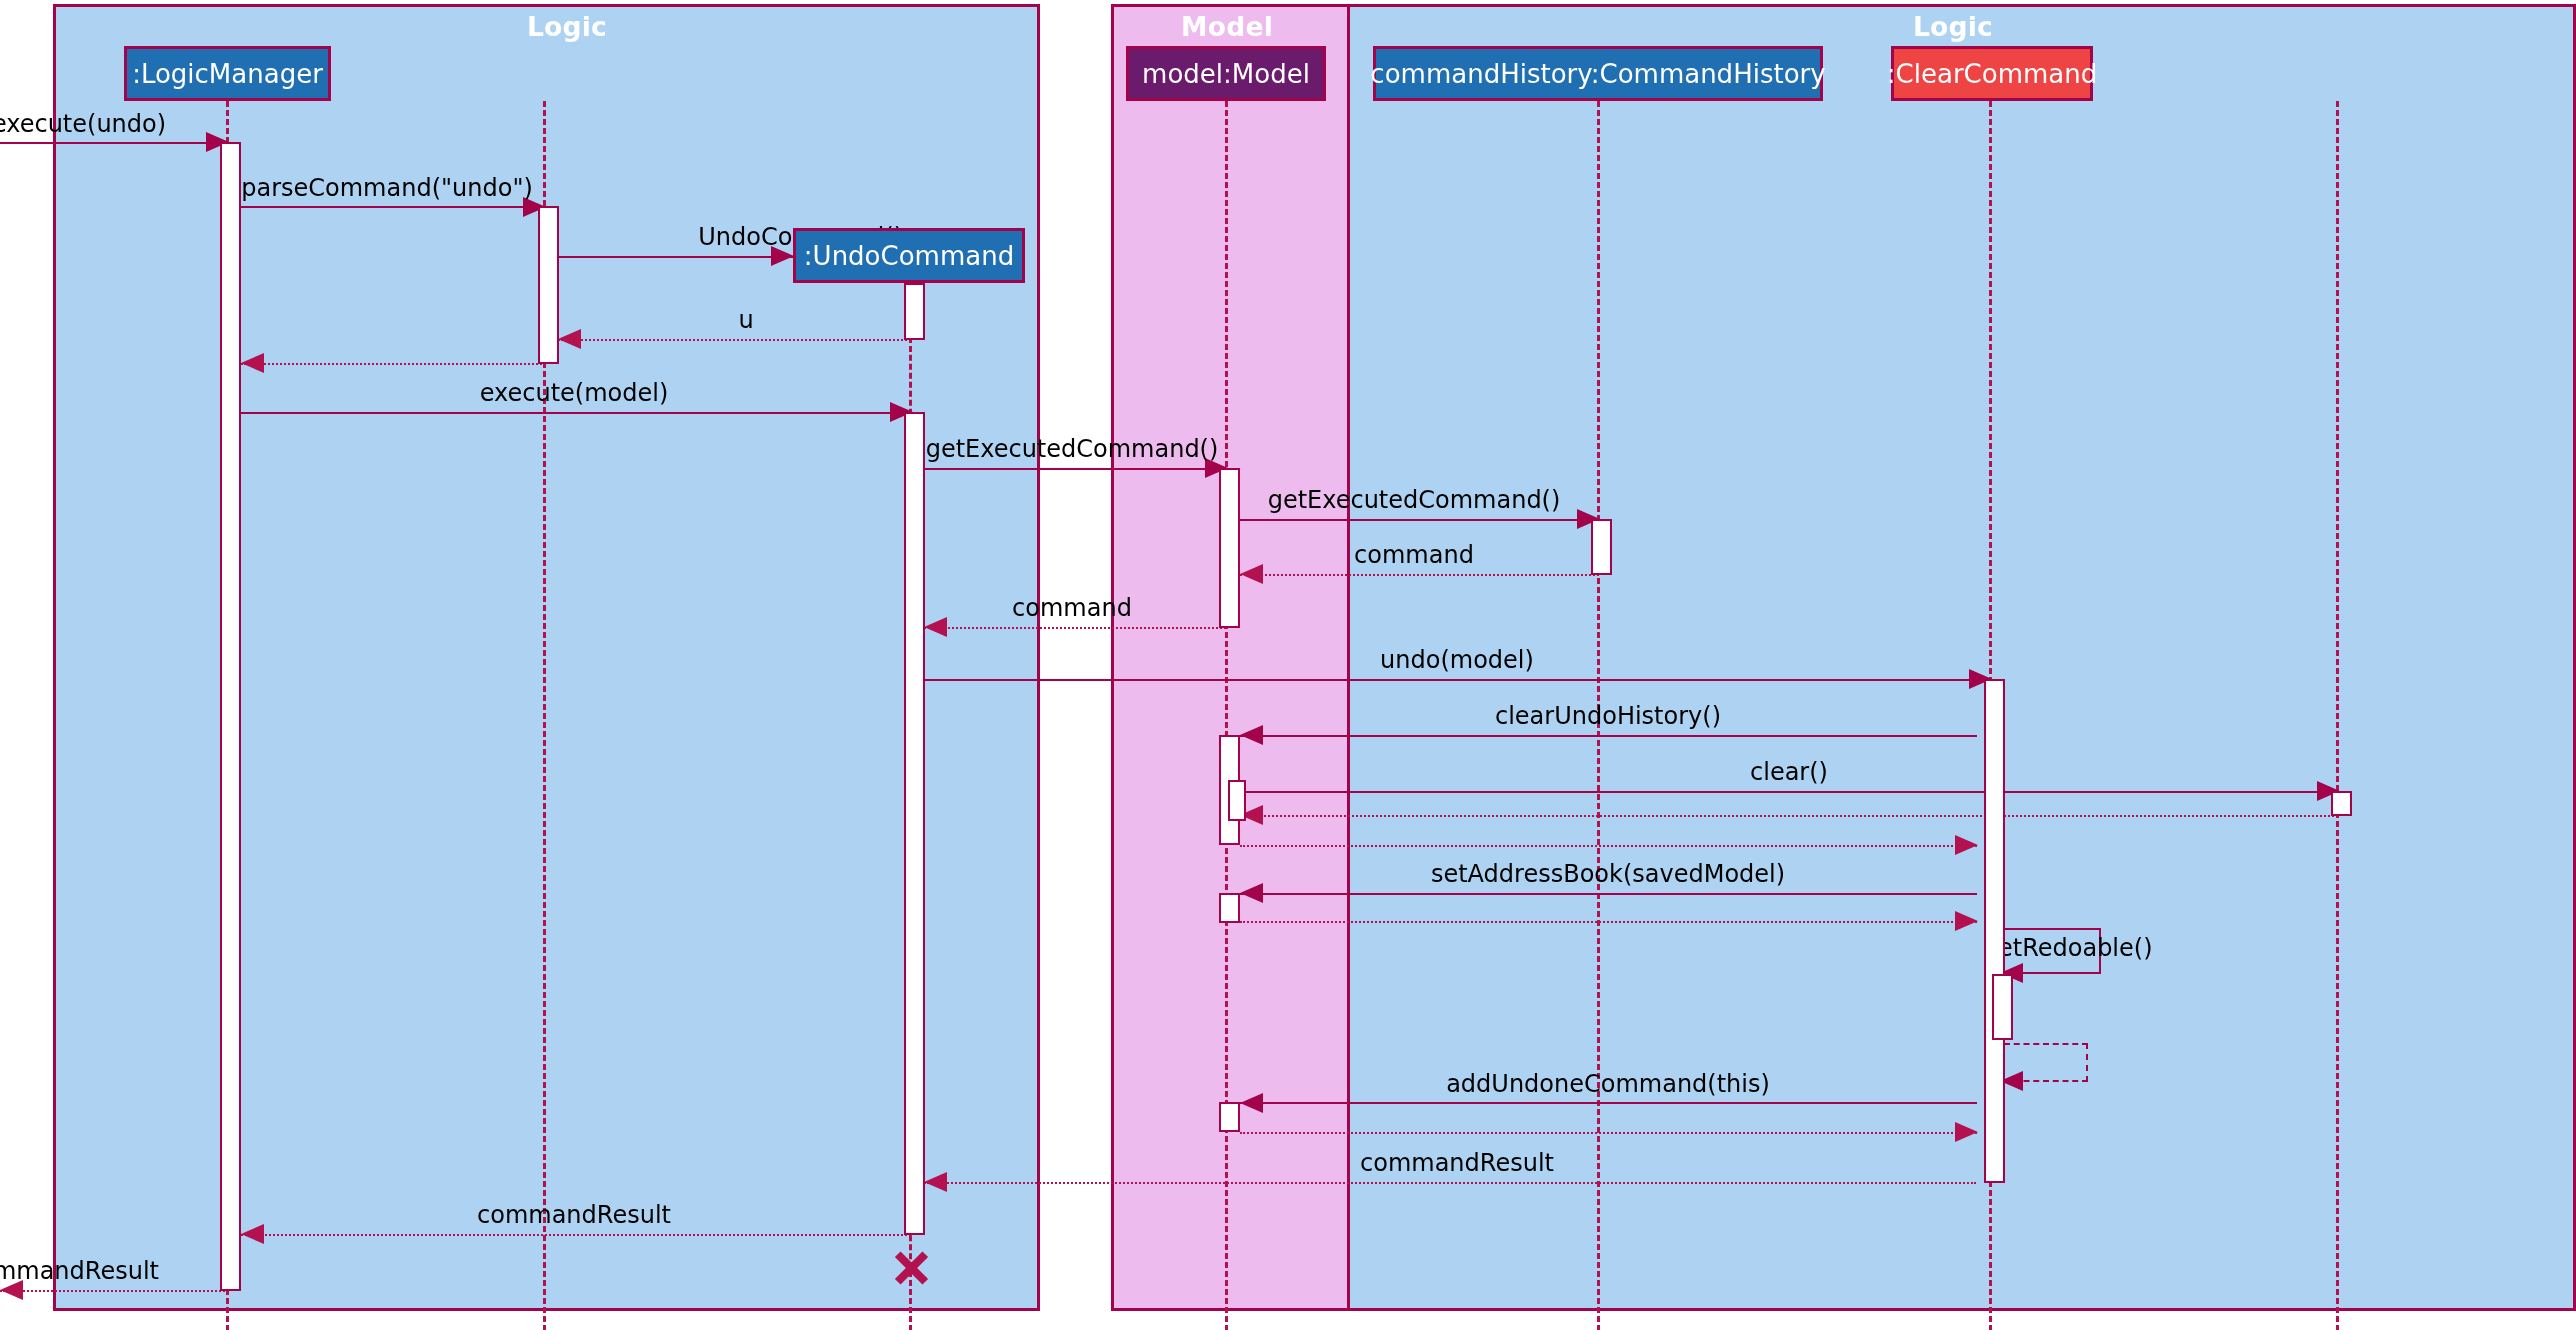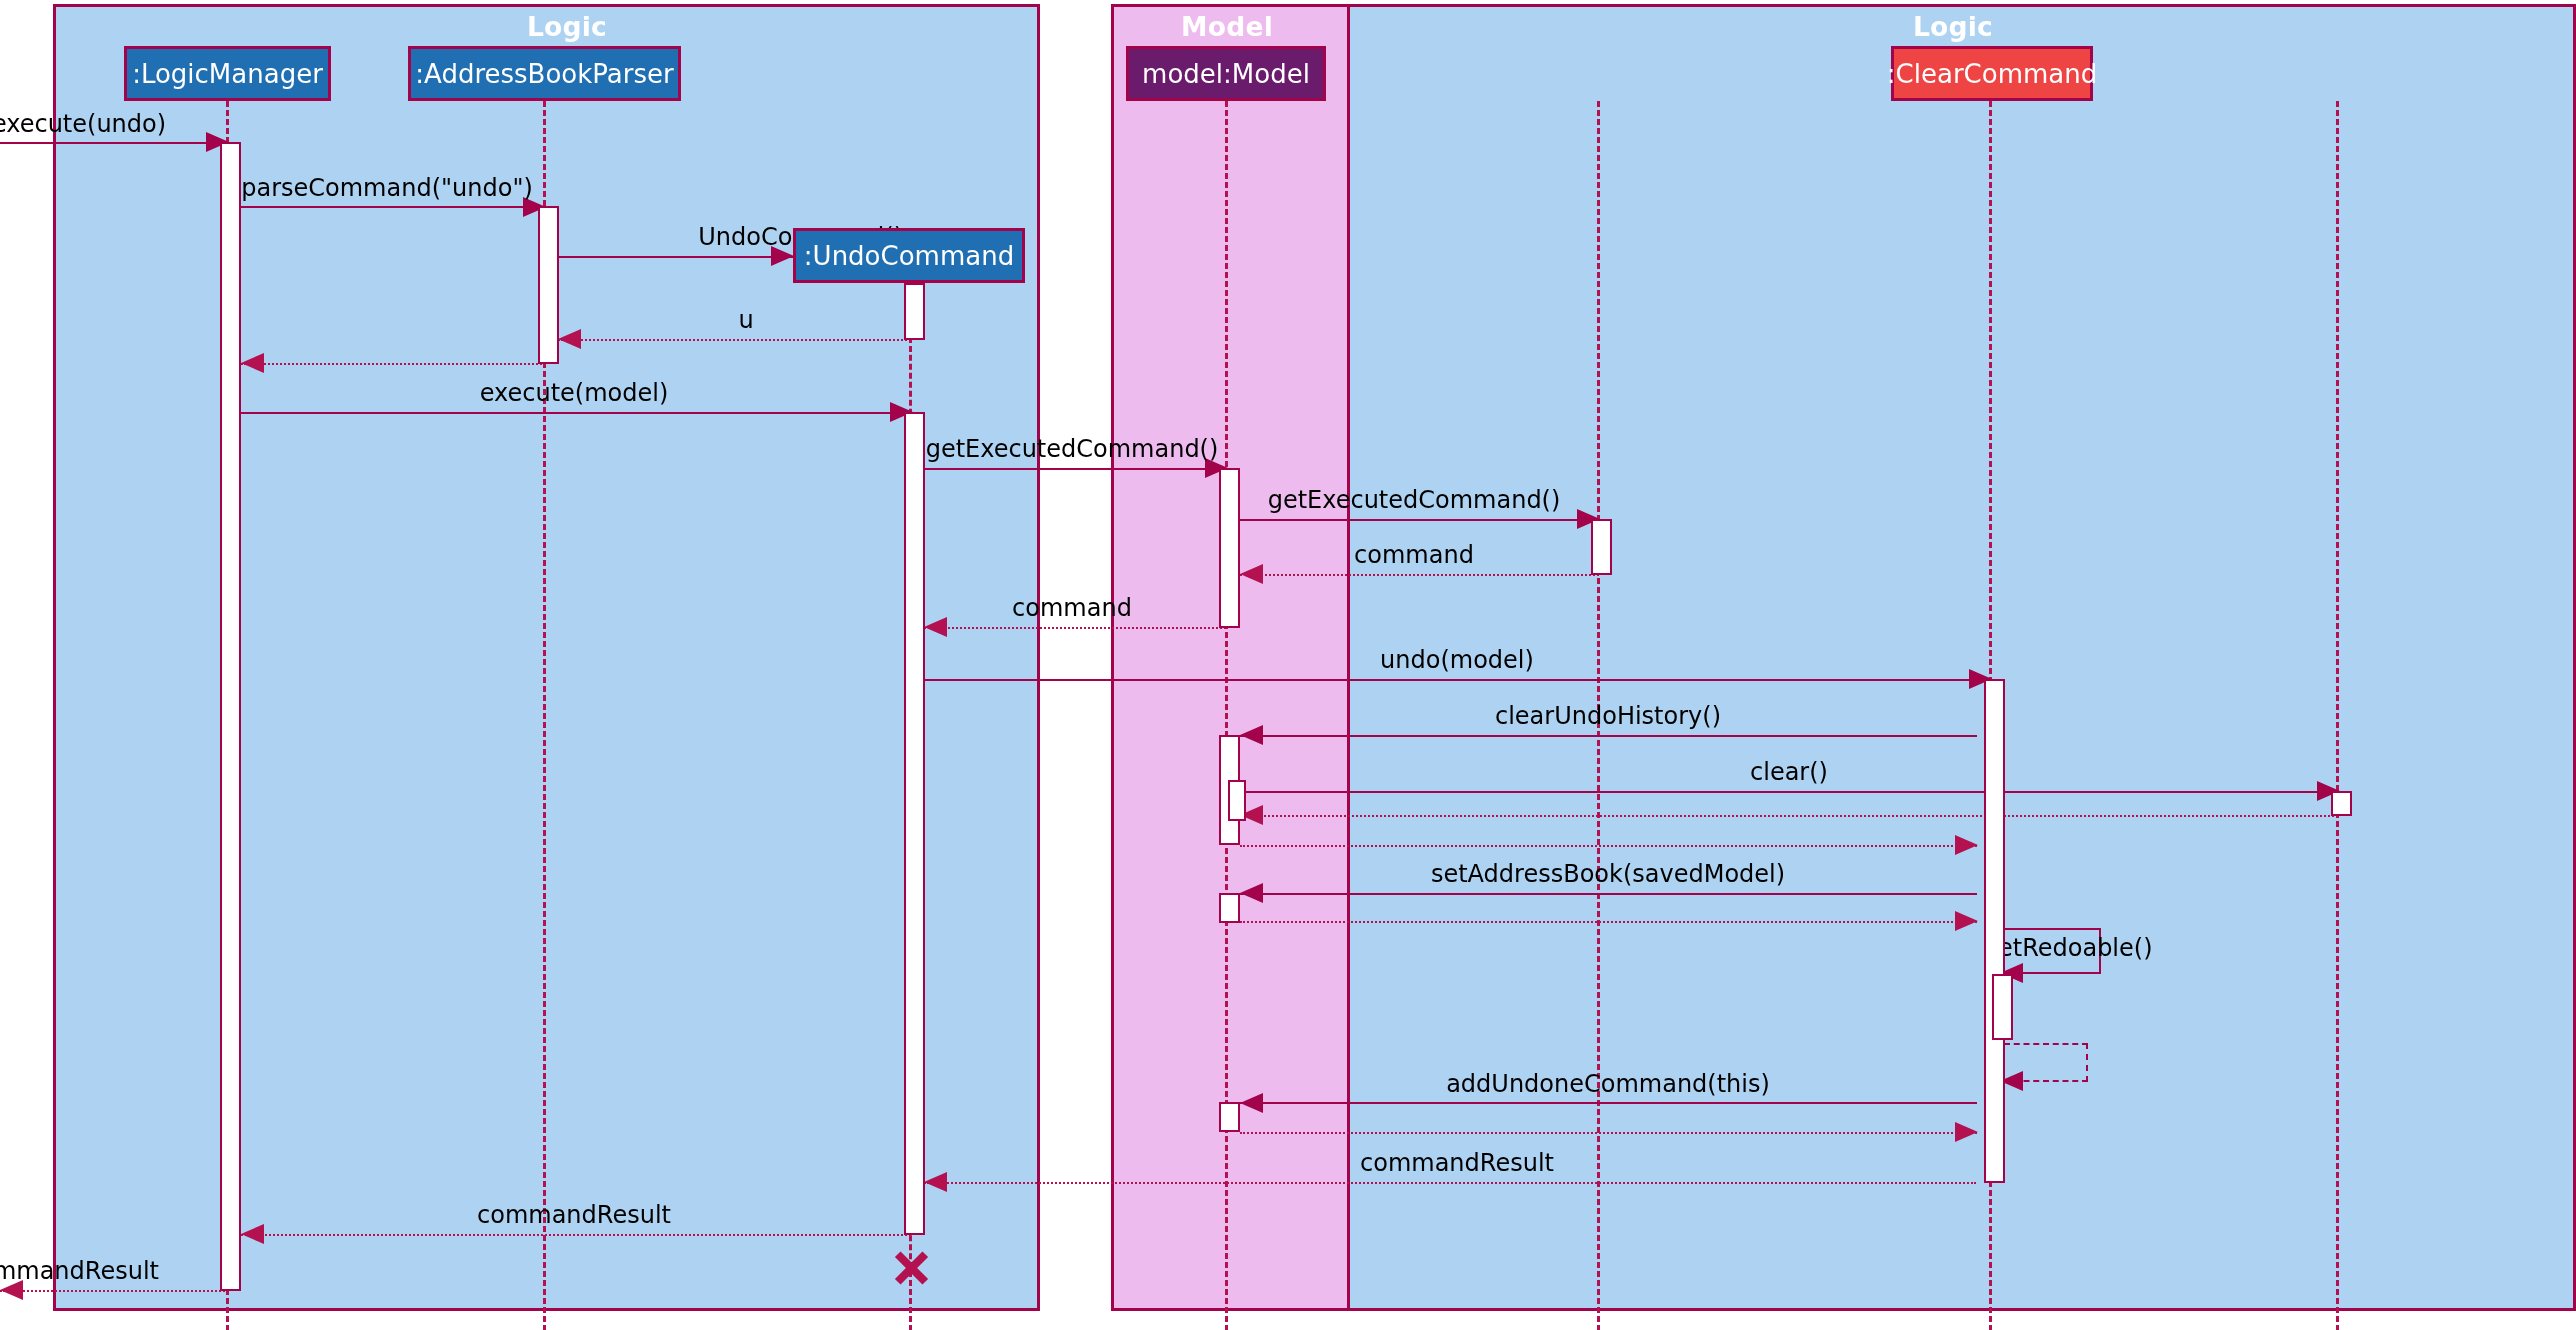--- a/index.html
+++ b/index.html
@@ -142,18 +142,18 @@
     <div class="activation" style="left: 1228px; top: 780px; width: 17.7px; height: 41px;"></div>
     <div class="activation" style="left: 2331px; top: 791px; width: 21px; height: 25px;"></div>
     <div class="activation" style="left: 1219px; top: 893px; width: 21px; height: 30px;"></div>
     <div class="activation" style="left: 1992px; top: 974px; width: 21px; height: 66px;"></div>
     <div class="activation" style="left: 1219px; top: 1102px; width: 21px; height: 30px;"></div>
     <div class="destroy" style="left: 892px; top: 1244px; width: 39px; height: 39px;">
       <i class="a"></i>
       <i class="b"></i>
     </div>
     <div class="participant" style="left: 124px; top: 46px; width: 207px; height: 55px; background: rgb(31, 111, 178);">:LogicManager</div>
-    <div class="participant" style="left: 408px; top: 46px; width: 273px; height: 55px; background: rgb(31, 111, 178);">:AddressBookParser</div>
     <div class="participant" style="left: 793px; top: 228px; width: 232px; height: 55px; background: rgb(31, 111, 178);">:UndoCommand</div>
     <div class="participant" style="left: 1126px; top: 46px; width: 200px; height: 55px; background: rgb(107, 27, 107);">model:Model</div>
+    <div class="participant" style="left: 1373px; top: 46px; width: 450px; height: 55px; background: rgb(31, 111, 178);">commandHistory:CommandHistory</div>
     <div class="participant" style="left: 1891px; top: 46px; width: 202px; height: 55px; background: #ef4444;">:ClearCommand</div>
   </div>
 
 
 </body></html>

